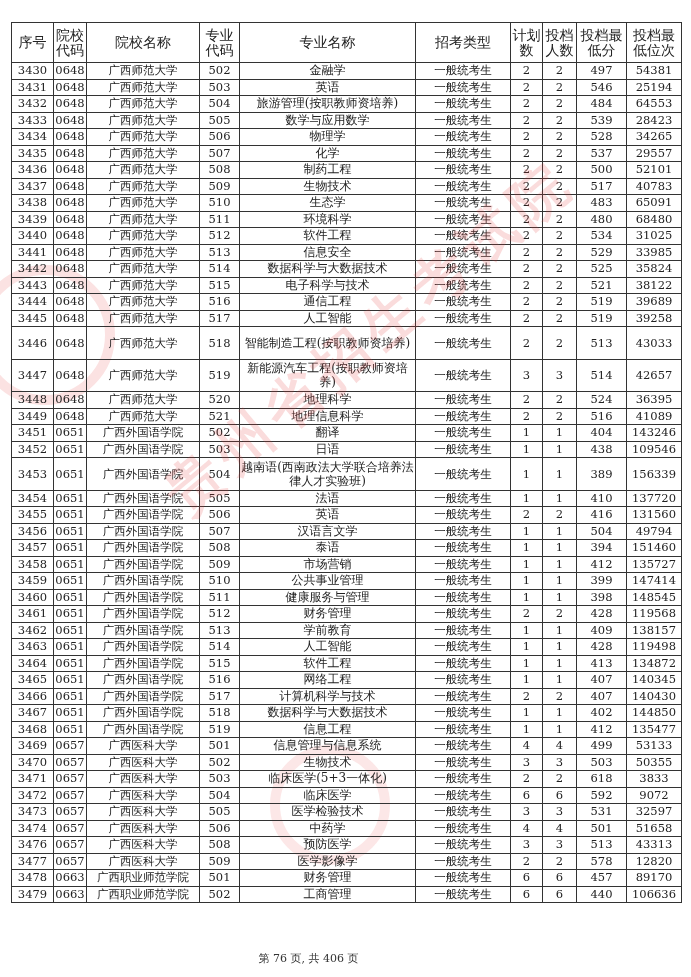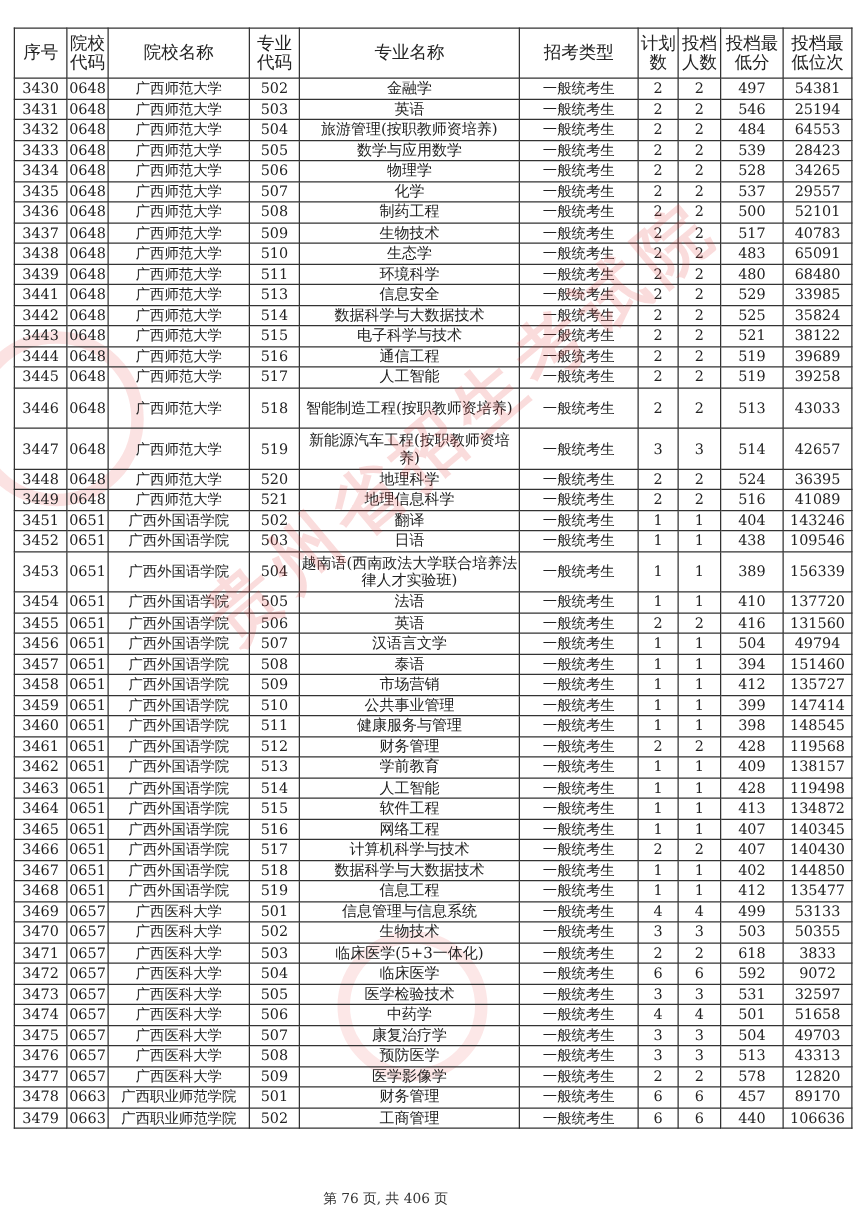--- a/index.html
+++ b/index.html
@@ -163,20 +163,32 @@
         <td>广西师范大学</td>
         <td>511</td>
         <td class="major">环境科学</td>
         <td>一般统考生</td>
         <td>2</td>
         <td>2</td>
         <td>480</td>
         <td>68480</td>
       </tr>
       <tr class="r">
+        <td>3440</td>
+        <td>0648</td>
+        <td>广西师范大学</td>
+        <td>512</td>
+        <td class="major">软件工程</td>
+        <td>一般统考生</td>
+        <td>2</td>
+        <td>2</td>
+        <td>534</td>
+        <td>31025</td>
+      </tr>
+      <tr class="r">
         <td>3441</td>
         <td>0648</td>
         <td>广西师范大学</td>
         <td>513</td>
         <td class="major">信息安全</td>
         <td>一般统考生</td>
         <td>2</td>
         <td>2</td>
         <td>529</td>
         <td>33985</td>
@@ -557,32 +569,20 @@
         <td>3474</td>
         <td>0657</td>
         <td>广西医科大学</td>
         <td>506</td>
         <td class="major">中药学</td>
         <td>一般统考生</td>
         <td>4</td>
         <td>4</td>
         <td>501</td>
         <td>51658</td>
-      </tr>
-      <tr class="r">
-        <td>3475</td>
-        <td>0657</td>
-        <td>广西医科大学</td>
-        <td>507</td>
-        <td class="major">康复治疗学</td>
-        <td>一般统考生</td>
-        <td>3</td>
-        <td>3</td>
-        <td>504</td>
-        <td>49703</td>
       </tr>
       <tr class="r">
         <td>3476</td>
         <td>0657</td>
         <td>广西医科大学</td>
         <td>508</td>
         <td class="major">预防医学</td>
         <td>一般统考生</td>
         <td>3</td>
         <td>3</td>

